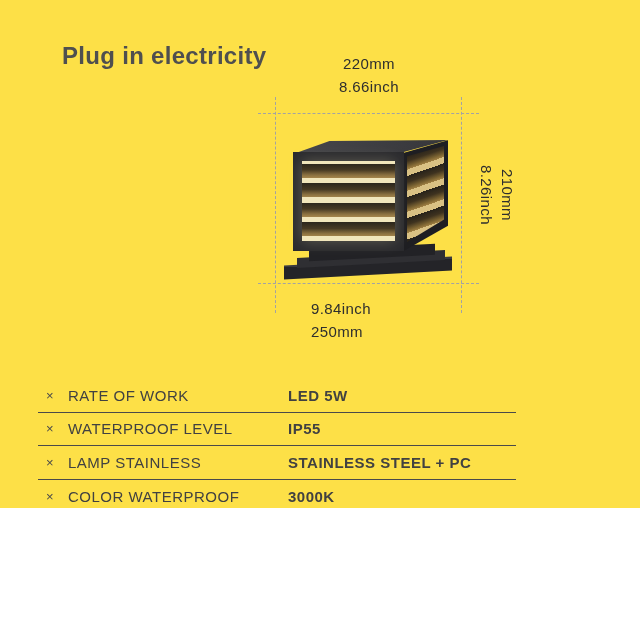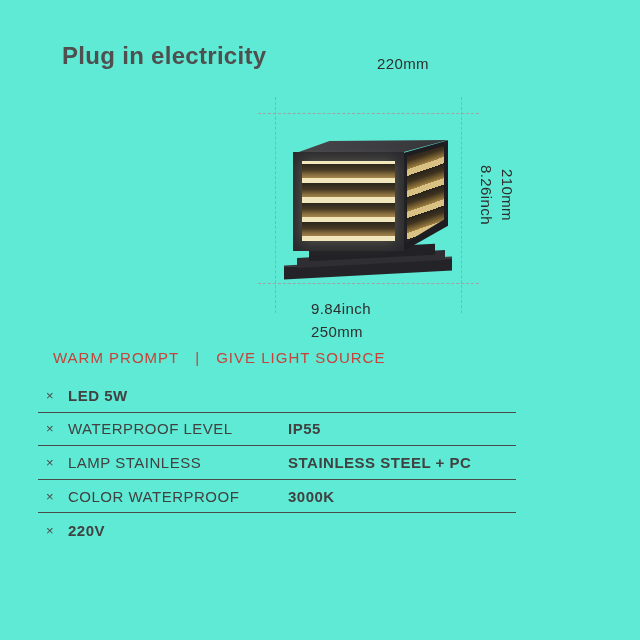--- a/index.html
+++ b/index.html
@@ -1,26 +1,26 @@
 <!DOCTYPE html>
 <html><head>
 <meta charset="utf-8">
 <style>
   * { margin:0; padding:0; box-sizing:border-box; }
   html,body { background:#ffffff; }
   .page {
-    position:relative; width:640px; height:640px; background:#5eead4;
+    position:relative; width:640px; height:508px; background:#fde047;
     overflow:hidden; font-family:"Liberation Sans", sans-serif; color:#414141;
   }
   .title {
     position:absolute; left:62px; top:42px; font-size:24px; font-weight:bold;
     color:#4f4f4f; letter-spacing:0.3px;
   }
   .dim { position:absolute; font-size:15px; color:#2e2e2e; letter-spacing:0.4px; }
-  .dim-top    { left:309px; top:52px;  width:120px; text-align:right; line-height:23px; }
+  .dim-top    { left:309px; top:52px;  width:120px; text-align:center; line-height:23px; }
   .dim-bottom { left:311px; top:297px; width:120px; line-height:23px; }
   .dim-right  { left:436px; top:173px; width:120px; height:44px; text-align:center;
                 line-height:21px; transform:rotate(90deg); }
   .dash { position:absolute; }
   .dash-h-top    { left:258px; top:113px; width:221px; border-top:1px dashed #a3a3a3; }
   .dash-h-bottom { left:258px; top:283px; width:221px; border-top:1px dashed #a3a3a3; }
   .dash-v-left   { left:275px; top:97px;  height:216px; border-left:1px dashed #a3a3a3; }
   .dash-v-right  { left:461px; top:97px;  height:216px; border-left:1px dashed #a3a3a3; }
 
   
@@ -63,20 +63,21 @@
 </style>
 </head>
 <body>
 
 <div class="page">
 
   <h1 class="title">Plug in electricity</h1>
 
   <div class="dim dim-top">
     <div>220mm</div>
+    <div>8.66inch</div>
   </div>
 
   <div class="dash dash-h-top"></div>
   <div class="dash dash-h-bottom"></div>
   <div class="dash dash-v-left"></div>
   <div class="dash dash-v-right"></div>
 
   <div>
     <div class="lamp-part lamp-base-plate"></div>
     <div class="lamp-part lamp-base-collar"></div>
@@ -93,29 +94,25 @@
   <div class="dim dim-right">
     <div>210mm</div>
     <div>8.26inch</div>
   </div>
 
   <div class="dim dim-bottom">
     <div>9.84inch</div>
     <div>250mm</div>
   </div>
 
-  <div class="prompt">
-    <span>WARM PROMPT</span>
-    <span>|</span>
-    <span>GIVE LIGHT SOURCE</span>
-  </div>
 
   <div class="specs">
     <div class="spec-row">
       <span class="mark">×</span>
+      <span class="label">RATE OF WORK</span>
       <span class="value">LED 5W</span>
     </div>
     <div class="spec-row">
       <span class="mark">×</span>
       <span class="label">WATERPROOF LEVEL</span>
       <span class="value">IP55</span>
     </div>
     <div class="spec-row">
       <span class="mark">×</span>
       <span class="label">LAMP STAINLESS</span>

